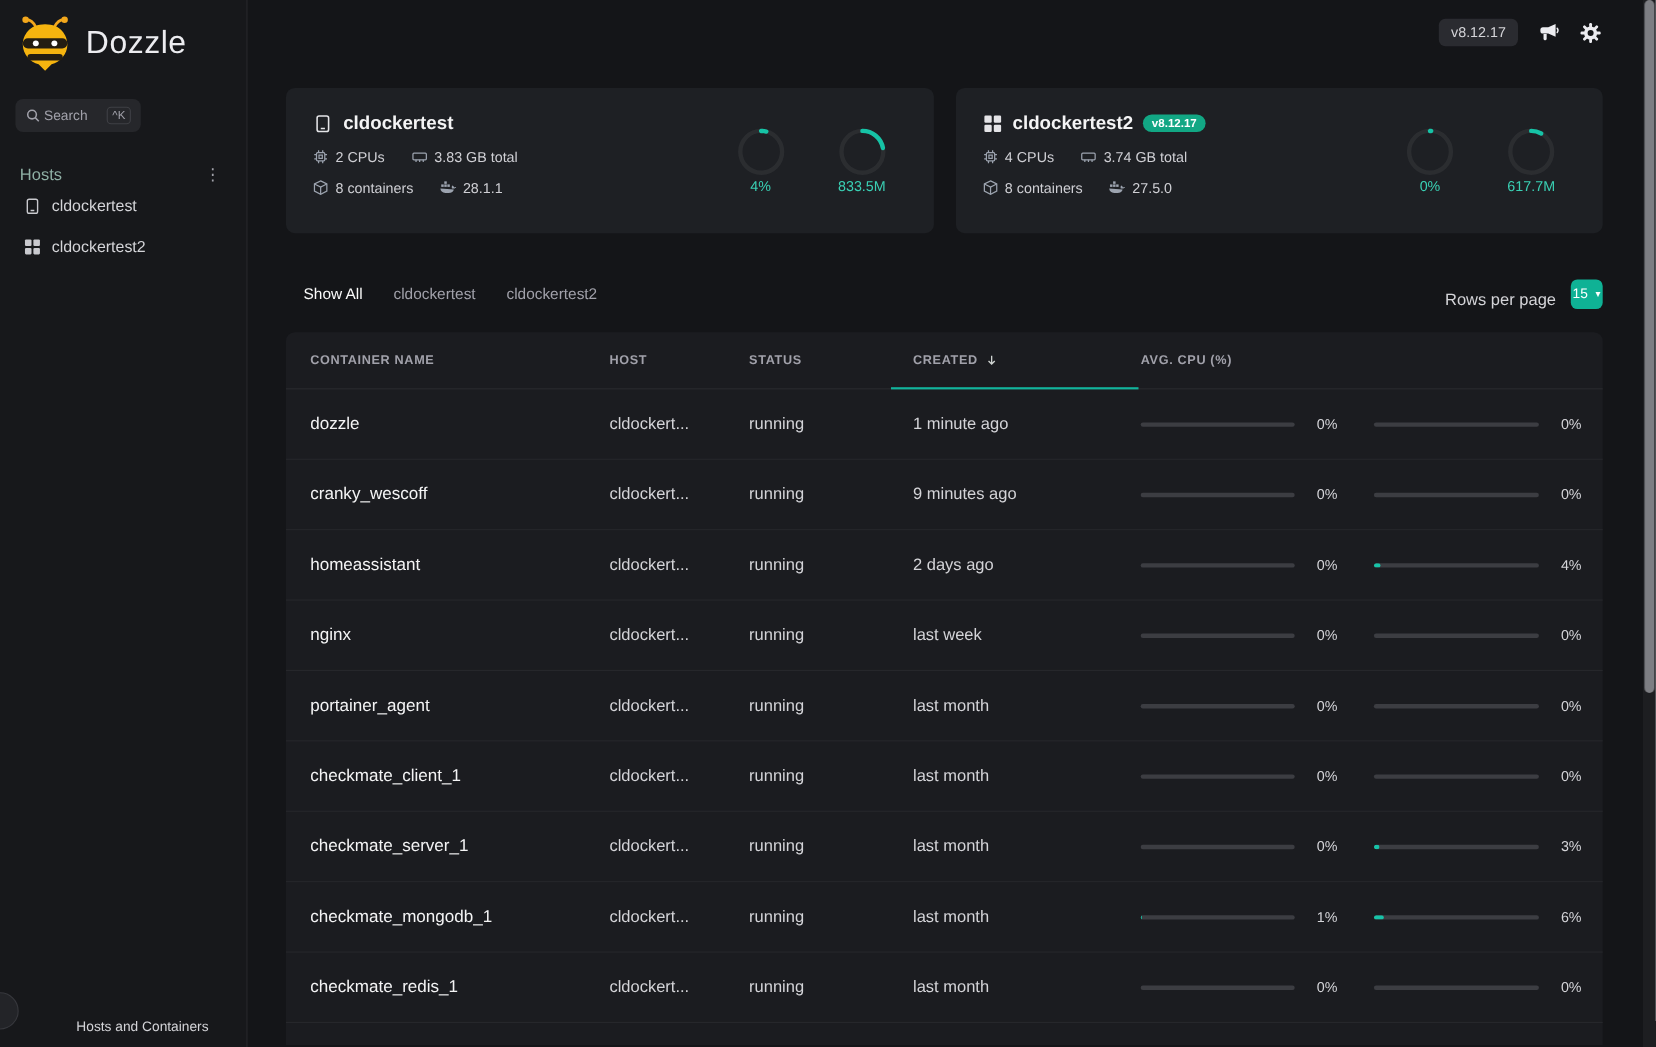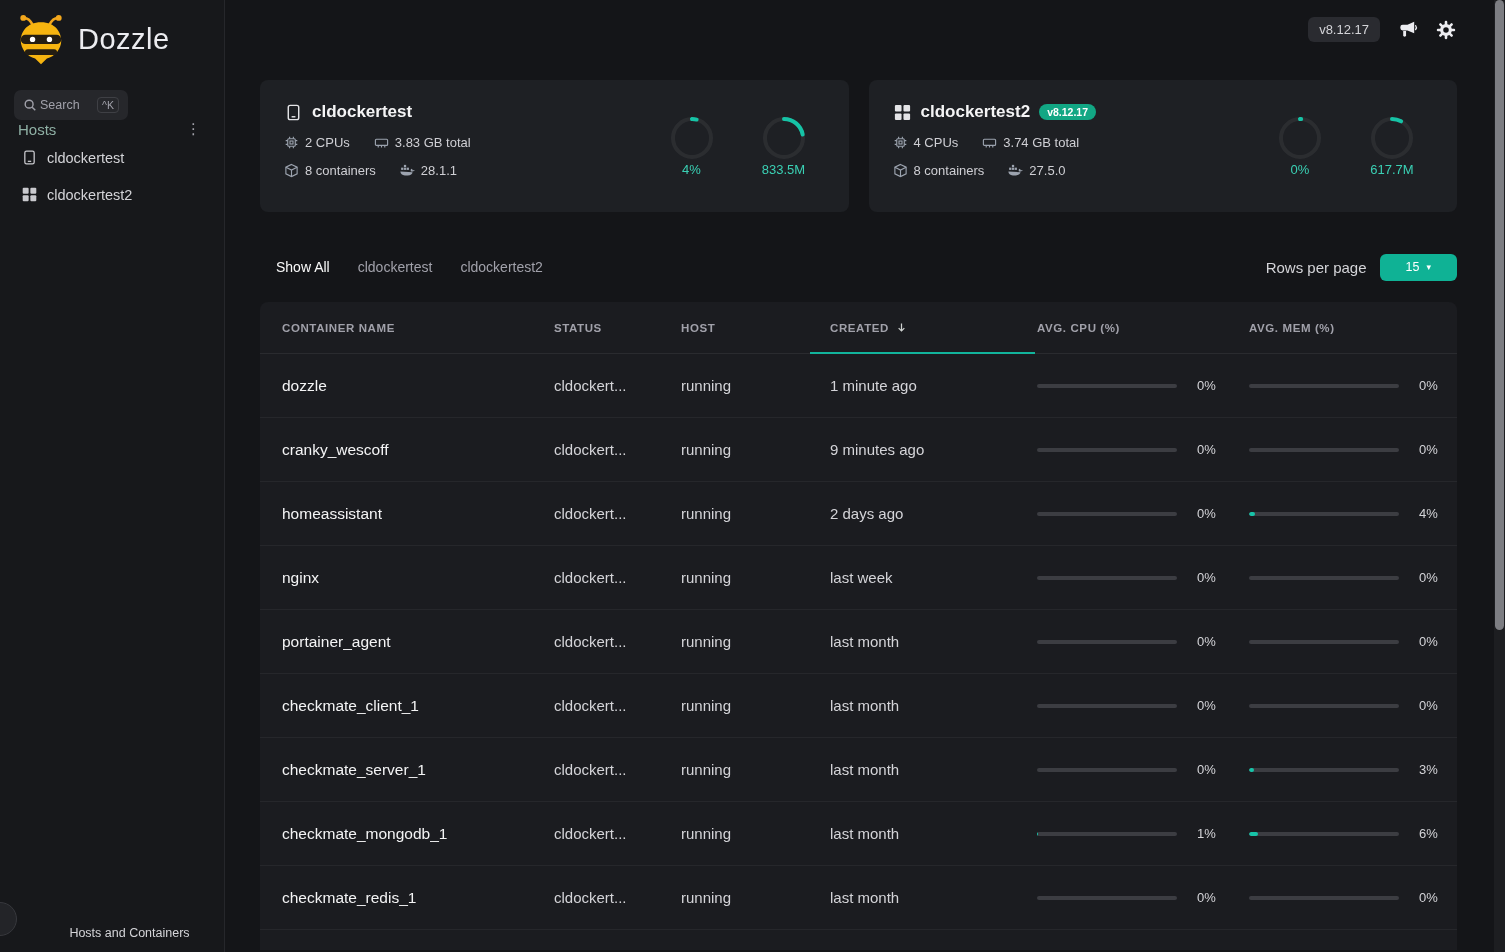--- a/index.html
+++ b/index.html
@@ -11,21 +11,21 @@
   .sidebar { width:225px; min-width:225px; background:#17181b; border-right:1px solid #26272b;
     position:relative; padding:12px 14px; }
   .logo-row { display:flex; align-items:center; gap:10px; cursor:pointer; }
   .logo-row svg { width:54px; height:54px; }
   .app-title { font-size:29px; color:#ececf0; letter-spacing:.5px; }
   .search-btn { margin-top:24px; display:flex; align-items:center; gap:3px; background:#26272b;
     border:none; border-radius:7px; height:30px; padding:0 9px; width:114px; color:#a1a1aa;
     font-size:12.5px; cursor:pointer; font-family:inherit; }
   .kbd { margin-left:auto; font-size:10.5px; color:#a1a1aa; border:1px solid #3f4045;
     border-radius:4px; padding:1px 4px; line-height:1.2; }
-  .hosts-header { display:flex; align-items:center; justify-content:space-between; padding:0 4px; }
+  .hosts-header { margin-top:30px; display:flex; align-items:center; justify-content:space-between; padding:0 4px; }
   .hosts-title { font-size:15px; color:#8fb0a5; }
   .kebab { color:#a1a1aa; font-size:15px; cursor:pointer; padding:0 5px; }
   .host-item { display:flex; align-items:center; gap:9px; padding:9px 7px; border-radius:6px;
     font-size:14.5px; color:#d4d4d8; cursor:pointer; margin-top:2px; }
   .host-item svg { width:17px; height:17px; flex:none; }
   .sidebar-footer { position:absolute; bottom:12px; left:0; right:0; text-align:center;
     font-size:12.5px; color:#d4d4d8;padding-left:35px; }
   .drawer-knob { position:absolute; left:-17px; bottom:16px; width:34px; height:34px;
     border-radius:50%; background:#232428; border:1px solid #37383d; cursor:pointer; }
 
@@ -54,23 +54,23 @@
   .gauge .gt { fill:none; stroke:rgba(255,255,255,0.06); stroke-width:4; }
   .gauge .gf { fill:none; stroke:#16c3a6; stroke-width:4; stroke-linecap:round;
     transform:rotate(-90deg); transform-origin:50% 50%; }
   .gauge-label { font-size:13px; color:#3ad0b4; }
 
   
   .filter-row { margin-top:40px; display:flex; align-items:center; height:30px; }
   .tabs { display:flex; gap:28px; padding-left:16px; }
   .tab { background:none; border:none; font-size:14px; color:#a1a1aa; cursor:pointer; font-family:inherit; }
   .tab.active { color:#fafafa; }
-  .rpp { margin-left:auto; display:flex; align-items:center; gap:13px; font-size:15px; color:#d4d4d8; }
+  .rpp { margin-left:auto; display:flex; align-items:flex-end; gap:13px; font-size:15px; color:#d4d4d8; }
   .rpp-btn { background:#0fb295; color:#fff; border:none; border-radius:6px; height:27px;
-    padding:0 26px; display:flex; align-items:center; gap:7px; font-size:12.5px; cursor:pointer; font-family:inherit; }
+    padding:0 2px; display:flex; align-items:center; gap:7px; font-size:12.5px; cursor:pointer; font-family:inherit; }
   .caret { font-size:9px; }
 
   
   .table { margin-top:20px; background:#1b1c20; border-radius:8px 8px 0 0; }
   .thead, .trow { display:grid; grid-template-columns:294px 127px 149px 207px 212px 1fr; align-items:center; }
   .thead { height:52px; border-bottom:1px solid #2a2b2f; }
   .th { font-size:11.5px; font-weight:700; letter-spacing:.6px; color:#a1a1aa;
     text-transform:uppercase; display:flex; align-items:center; gap:6px; height:100%; }
   .th:first-child, .trow .cell:first-child { padding-left:22px; }
   .th.sorted { position:relative; cursor:pointer; }
@@ -316,37 +316,34 @@
         </button>
       </div>
     </div>
 
     <div class="table">
       <div class="thead">
         <div class="th">
             <span>Container Name</span>
           </div>
         <div class="th">
+            <span>Host</span>
+          </div>
+        <div class="th">
             <span>Status</span>
-          </div>
-        <div class="th">
-            <span>Host</span>
           </div>
         <div class="th sorted">
           <span>Created</span>
           <svg width="13" height="13" viewBox="0 0 16 16" fill="none" stroke="#cfd3d1" stroke-width="1.5">
             <path d="M8 3v9M4.5 8.8L8 12.3l3.5-3.5"></path>
           </svg>
         </div>
         <div class="th">
             <span>Avg. CPU (%)</span>
           </div>
-        <div class="th">
-            <span>Avg. Mem (%)</span>
-          </div>
       </div>
       <div id="tbody">
   <div class="trow">
     <div class="cell name-cell">dozzle</div>
     <div class="cell">cldockert...</div>
     <div class="cell">running</div>
     <div class="cell">1 minute ago</div>
     <div class="cell meter">
       <span class="bar">
                 <span class="fill" style="width: 0%;"></span>

